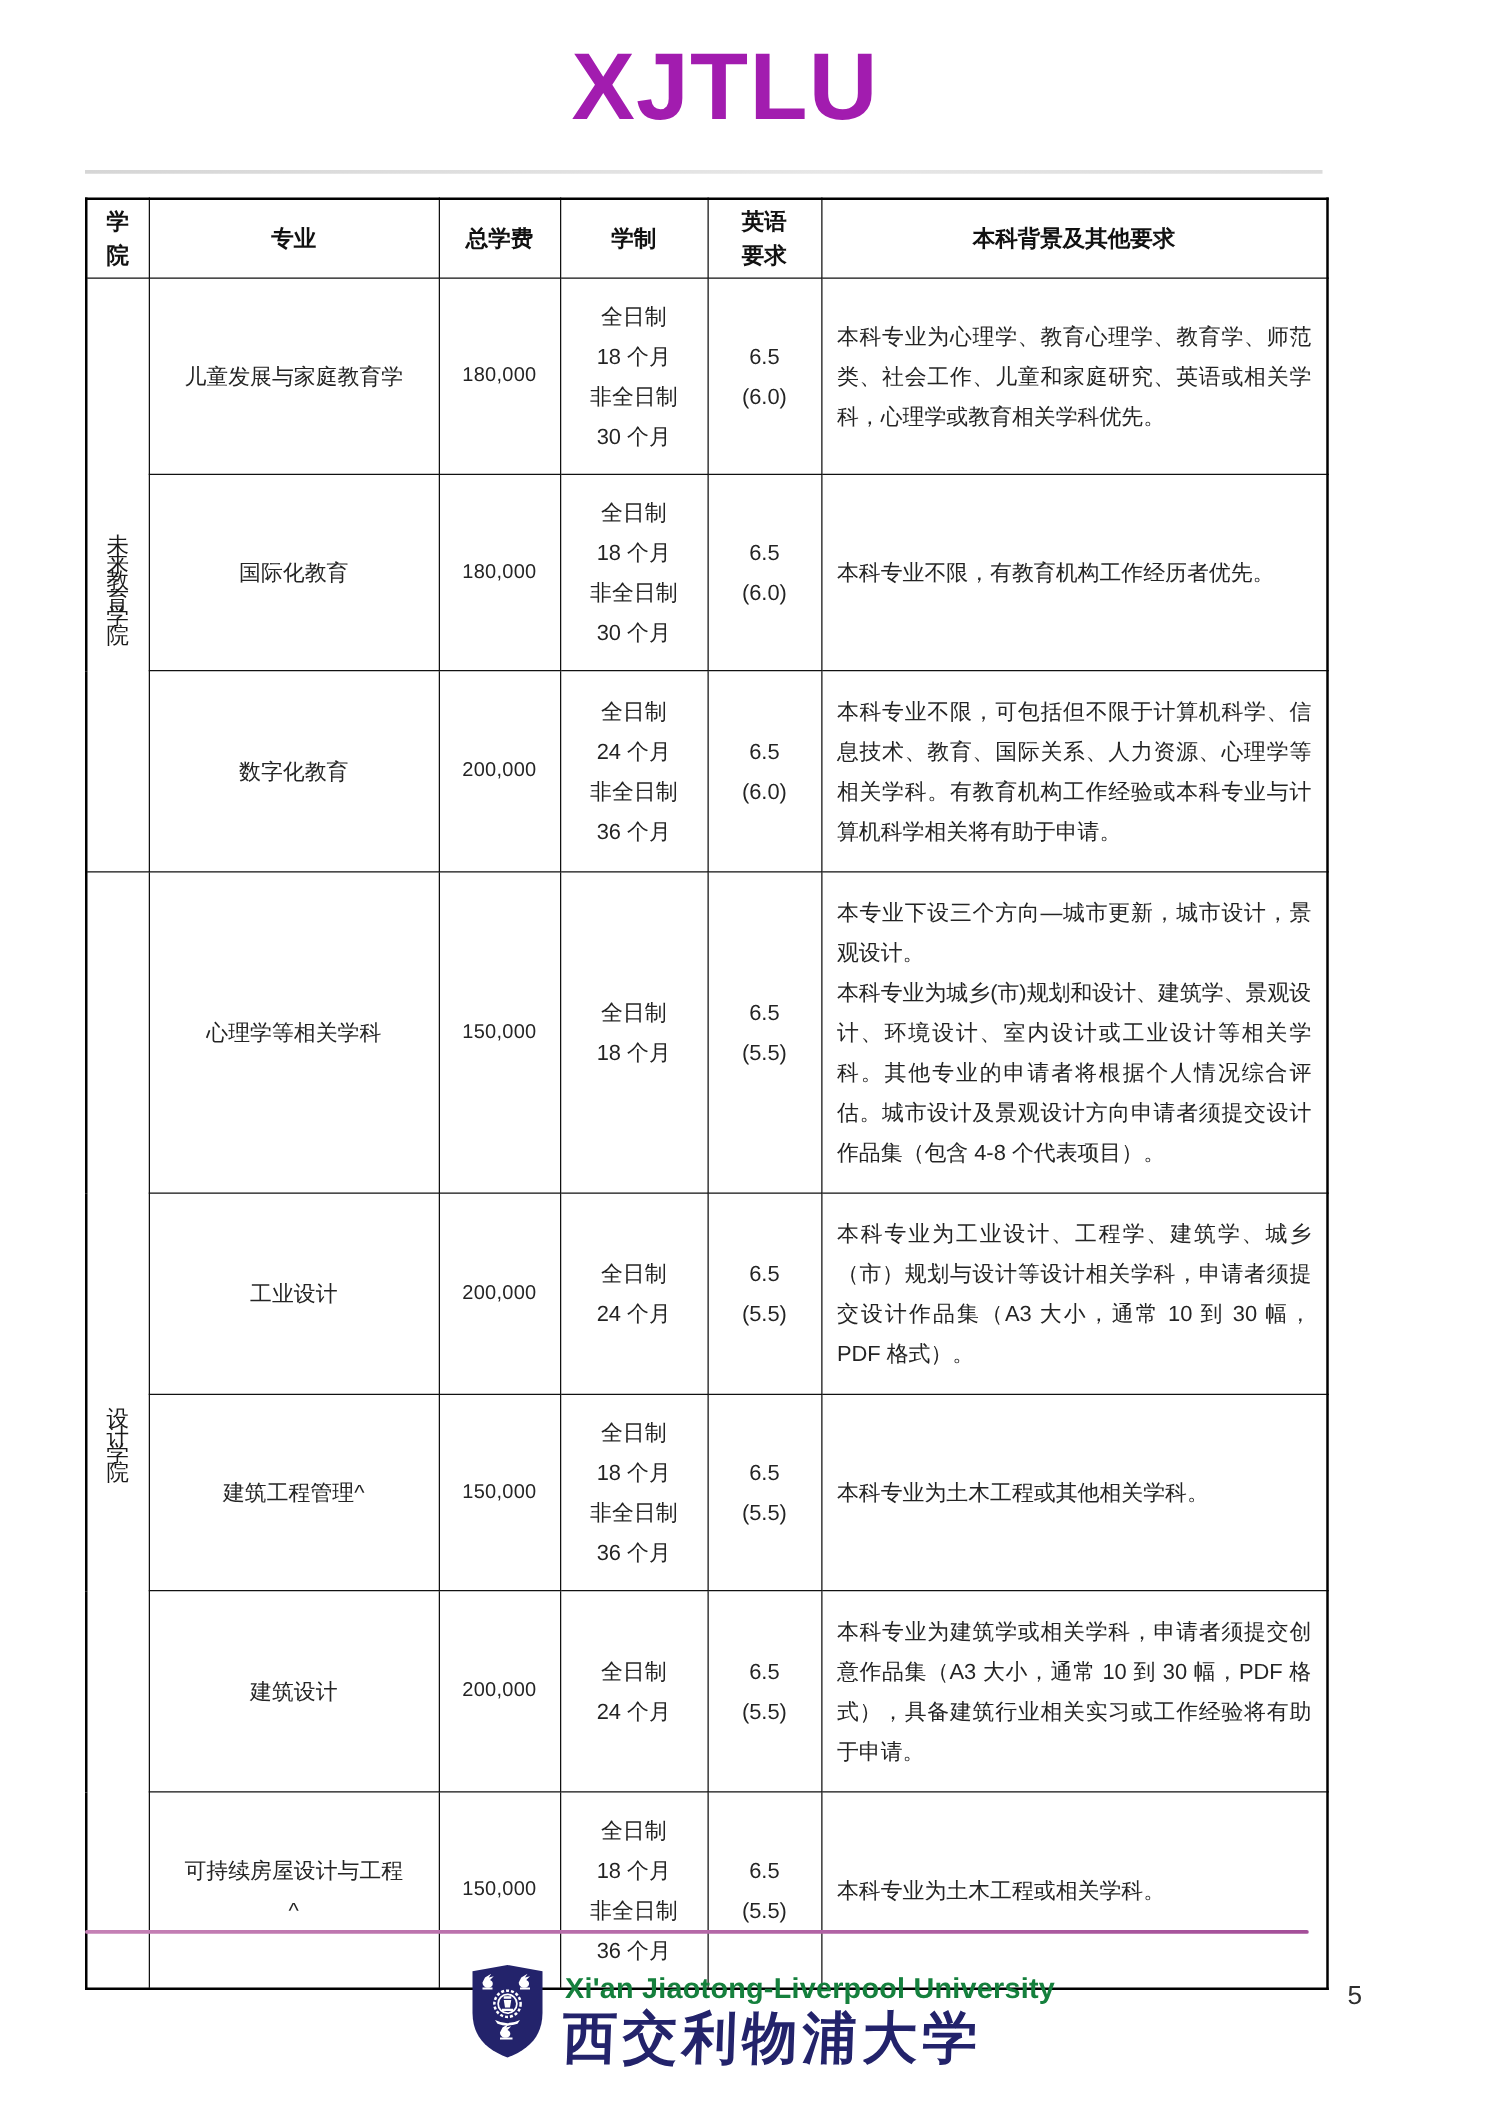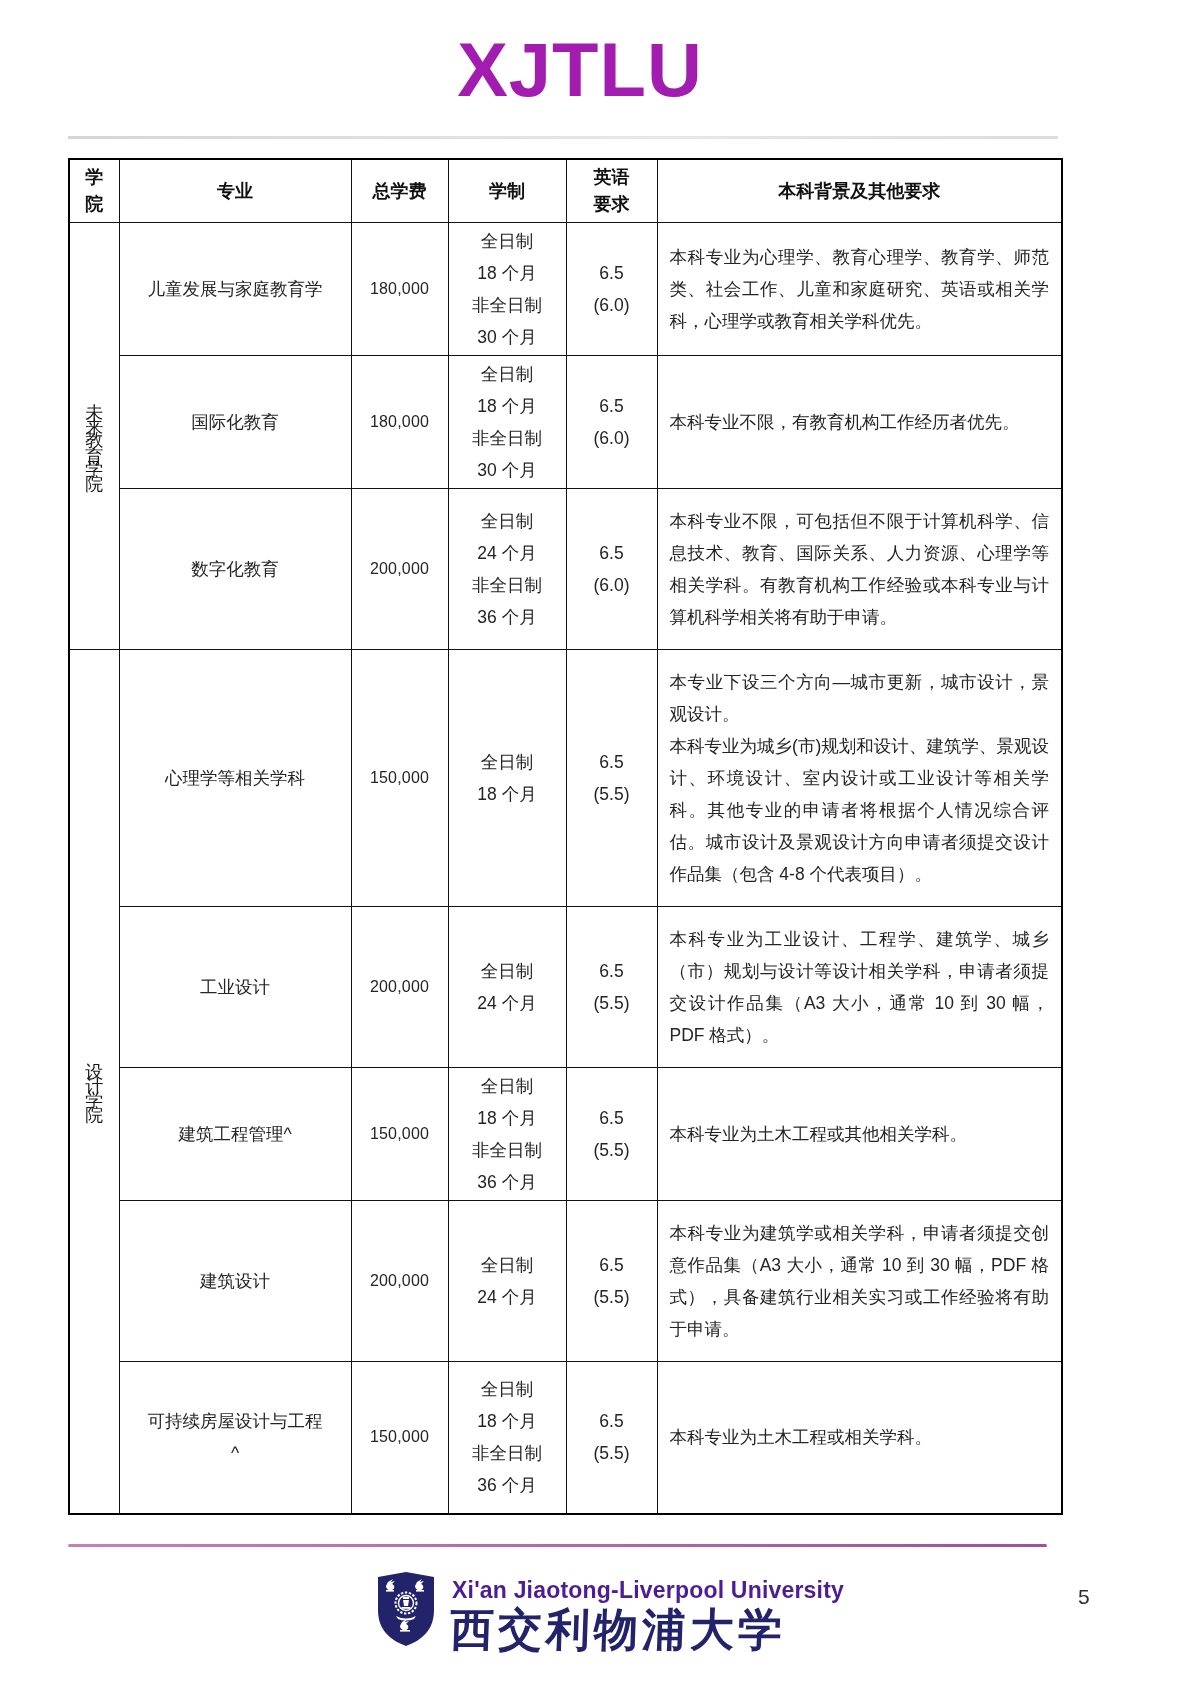--- a/index.html
+++ b/index.html
@@ -31,21 +31,21 @@
   col.c-bg      { width:405px; }
   th, td { border:1px solid #111; vertical-align:middle; }
   th {
     font-size:18px; font-weight:bold; color:#111; text-align:center;
     line-height:27px; padding:4px 5px;
   }
   th .wrap2 { display:inline-block; word-break:break-all; }
   th .w1em { width:1.15em; }
   td {
     font-size:17.5px; color:#242424; text-align:center;
-    line-height:32px; padding:2px 8px;
+    line-height:32px; padding:14px 8px;
   }
   td.fee { font-size:16px; letter-spacing:0.2px; }
   td.bg  { text-align:justify; padding:16px 12px;margin-top:35px; }
   .pre   { white-space:pre-line; }
   td.college-cell { padding:0; }
   td.college-cell span {
     display:inline-block; writing-mode:vertical-lr; text-orientation:upright;
     font-size:18px; font-weight:normal; letter-spacing:0.78em; color:#1a1a1a;
   }
   tr.hr  { height:55px; }
@@ -59,21 +59,21 @@
   tr.r8  { height:152px; }
   
   .footer-line {
     position:absolute; top:1544px; left:68px; width:979px; height:3px;
     background:linear-gradient(to right,#c581b5,#a44f99);
     border-radius:2px;
   }
   .crest { position:absolute; left:376px; top:1570px; }
   .uni-en {
     position:absolute; left:452px; top:1577px;
-    font-size:23px; font-weight:bold; color:#4c1d95; letter-spacing:0.2px;
+    font-size:23px; font-weight:bold; color:#15803d; letter-spacing:0.2px;
   }
   .uni-zh {
     position:absolute; left:450px; top:1601px;
     font-size:44px; font-weight:bold; color:#23236b;
     font-family:"DejaVu Serif","Liberation Serif",serif;
     transform:scaleY(1.02) skewX(-2deg); letter-spacing:4px;
   }
   .page-num {
     position:absolute; left:1078px; top:1585px; font-size:21px; color:#2e2e2e;
   }

